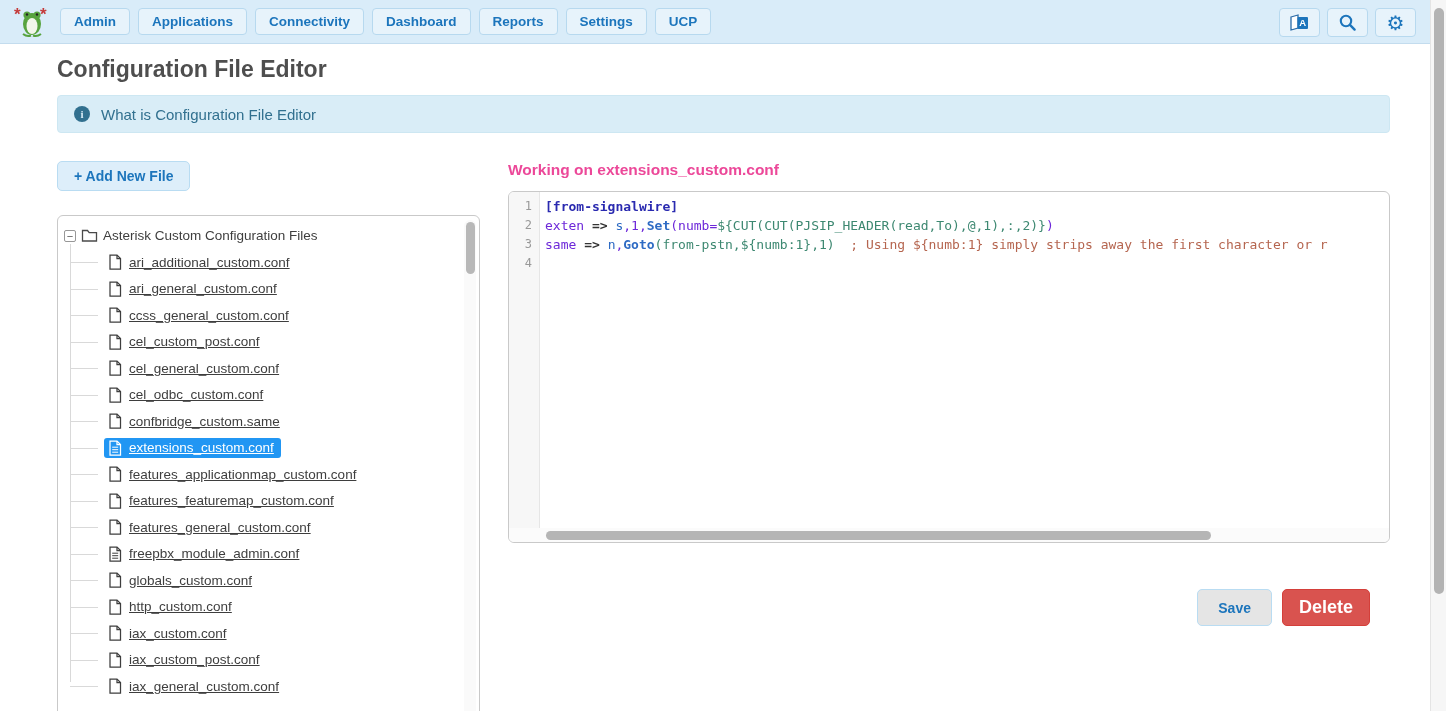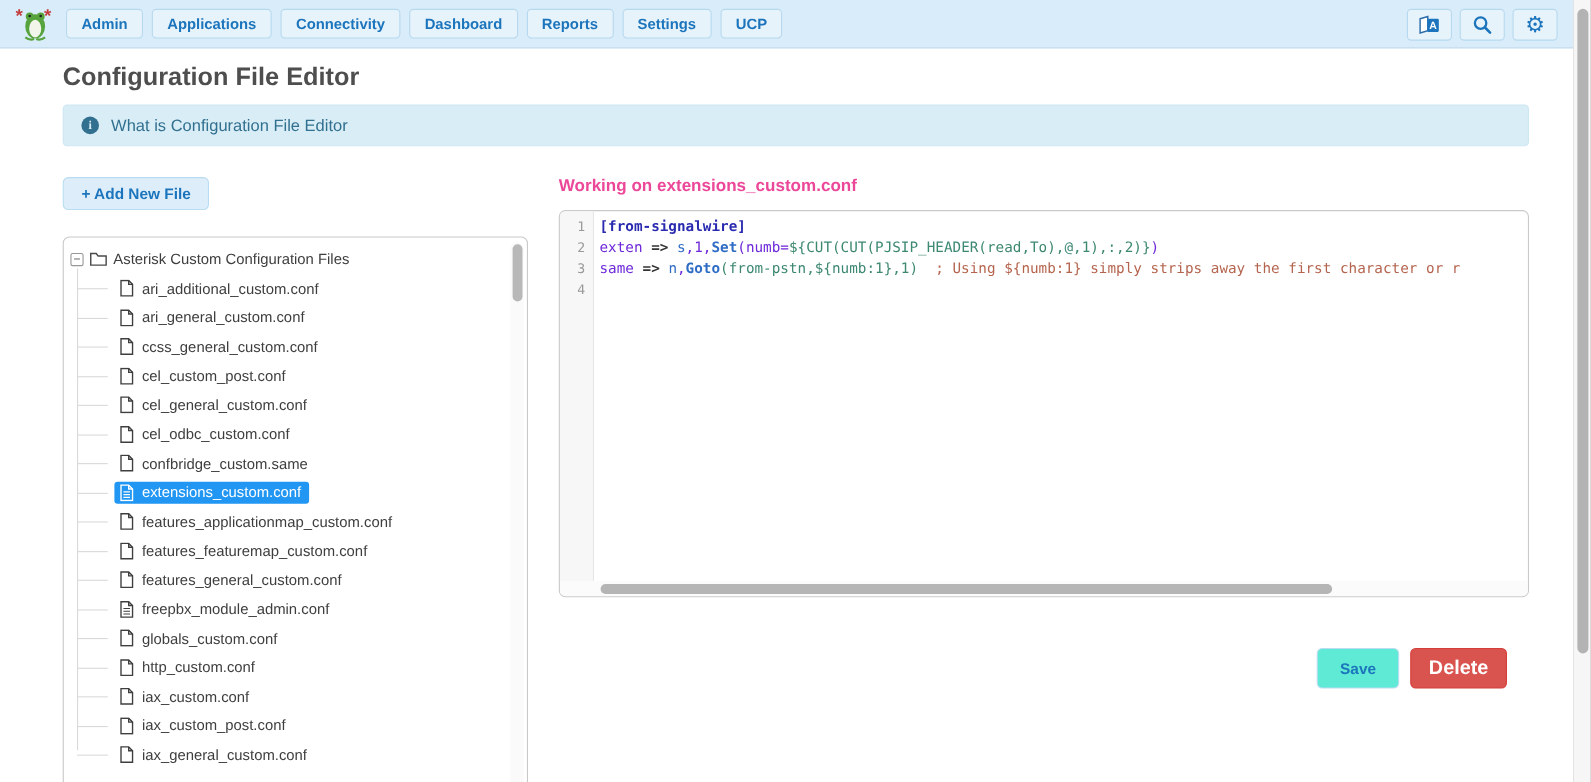--- a/index.html
+++ b/index.html
@@ -55,21 +55,21 @@
   .folder-icon { color:#4a4a4a; display:flex; }
   .tree-root-label { font-size:13.5px; color:#3e3e3e; }
   .tree-children { position:relative; }
   .tree-children::before { content:''; position:absolute; left:8px; top:-5px; bottom:18px;
                            width:1px; background:#d9d9d9; }
   .tree-row { position:relative; height:26.5px; display:flex; align-items:center;
               padding-left:42px; cursor:pointer; }
   .tree-row::before { content:''; position:absolute; left:8px; top:13px; width:28px;
                       height:1px; background:#d9d9d9; }
   .row-content { display:flex; align-items:center; gap:7px; padding:2px 7px 2px 4px;
-                 border-radius:3px; color:#3e3e3e; }
+                 border-radius:3px; color:#3e3e3e;text-decoration:underline; }
   .row-content.selected { background:#2196f3; color:#fff; }
   .tree-file-icon { display:flex; color:inherit; }
   .tree-label { font-size:13.5px; color:inherit; white-space:nowrap; }
   .tree-scroll-track { position:absolute; right:3px; top:4px; bottom:4px; width:12px;
                        background:#fafafa; border-radius:6px; }
   .tree-scroll-thumb { position:absolute; right:4px; top:6px; width:9px; height:52px;
                        background:#b8b8b8; border-radius:5px; }
 
   
   .working-heading { font-size:15.5px; font-weight:bold; color:#ec4899; }
@@ -90,21 +90,21 @@
   .tok-string  { color:#3d8871; }
   .tok-comment { color:#b5654f; }
   .tok-section { color:#2a2ab0; font-weight:bold; }
   .hscroll { position:absolute; left:0; right:0; bottom:0; height:14px; background:#fbfbfb; }
   .hscroll-thumb { position:absolute; left:37px; top:3px; width:665px; height:9px;
                    background:#b5b5b5; border-radius:5px; cursor:pointer; }
 
   .action-row { margin-top:46px; width:882px; display:flex; justify-content:flex-end;
                 gap:10px; padding-right:20px; }
   .save-btn { font-family:"Liberation Sans", sans-serif; font-size:14px; font-weight:bold;
-              color:#1c75bc; background:#5eead4; border:1px solid #b9dcf2; border-radius:5px;
+              color:#1c75bc; background:#e5e5e5; border:1px solid #b9dcf2; border-radius:5px;
               padding:7px 20px; cursor:pointer; }
   .delete-btn { font-family:"Liberation Sans", sans-serif; font-size:18px; font-weight:bold;
                 color:#fff; background:#d9534f; border:1px solid #d43f3a; border-radius:5px;
                 padding:7px 16px; cursor:pointer; }
 </style>
 </head>
 <body>
 
 <div class="navbar">
   <span class="logo">

